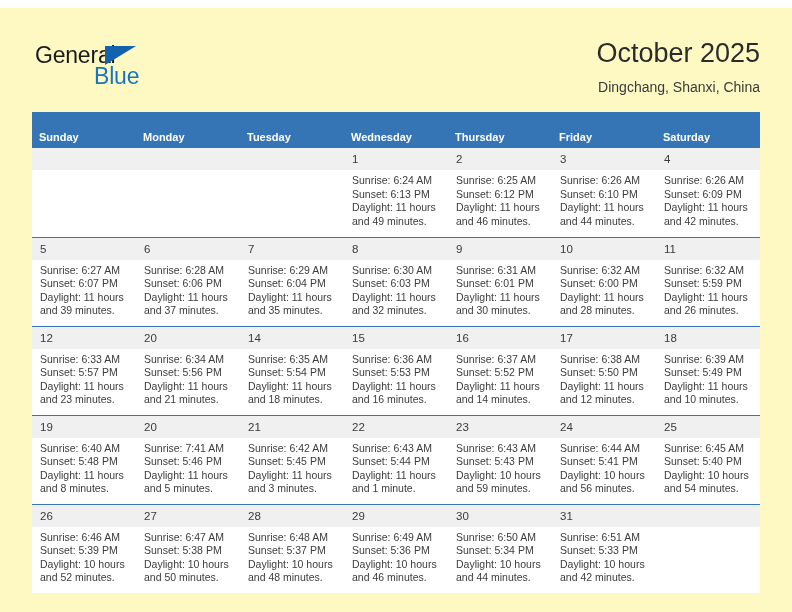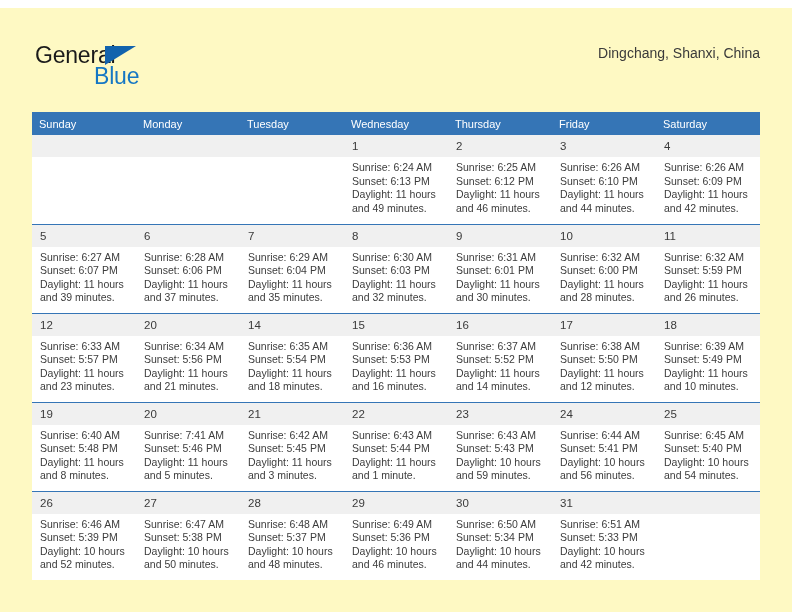--- a/index.html
+++ b/index.html
@@ -82,23 +82,23 @@
     position: absolute;
     left: 32px; top: 104px;
     width: 728px;
     border-collapse: collapse;
     table-layout: fixed;
   }
   .calendar th {
     background: #3575b6;
     color: #ffffff;
     font-size: 11px;
-    font-weight: 400;
+    font-weight: 700;
     text-align: left;
-    padding: 6px 0 5px 7px;
+    padding: 19px 0 5px 7px;
     height: 22px;
     border: none;
   }
   .calendar td {
     vertical-align: top;
     padding: 0;
     height: 89px;
     border-top: 1px solid #3575b6;
     background: #ffffff;
   }
@@ -130,20 +130,21 @@
 
   <div class="header">
 
     <div class="logo">
       <span class="logo-general">General</span>
       <span class="logo-tri"></span>
       <span class="logo-blue">Blue</span>
     </div>
 
     <div class="title-block">
+      <div class="cal-title">October 2025</div>
       <div class="cal-subtitle">Dingchang, Shanxi, China</div>
     </div>
 
   </div>
 
   <table class="calendar">
     <thead>
       <tr>
         <th>Sunday</th>
         <th>Monday</th>

